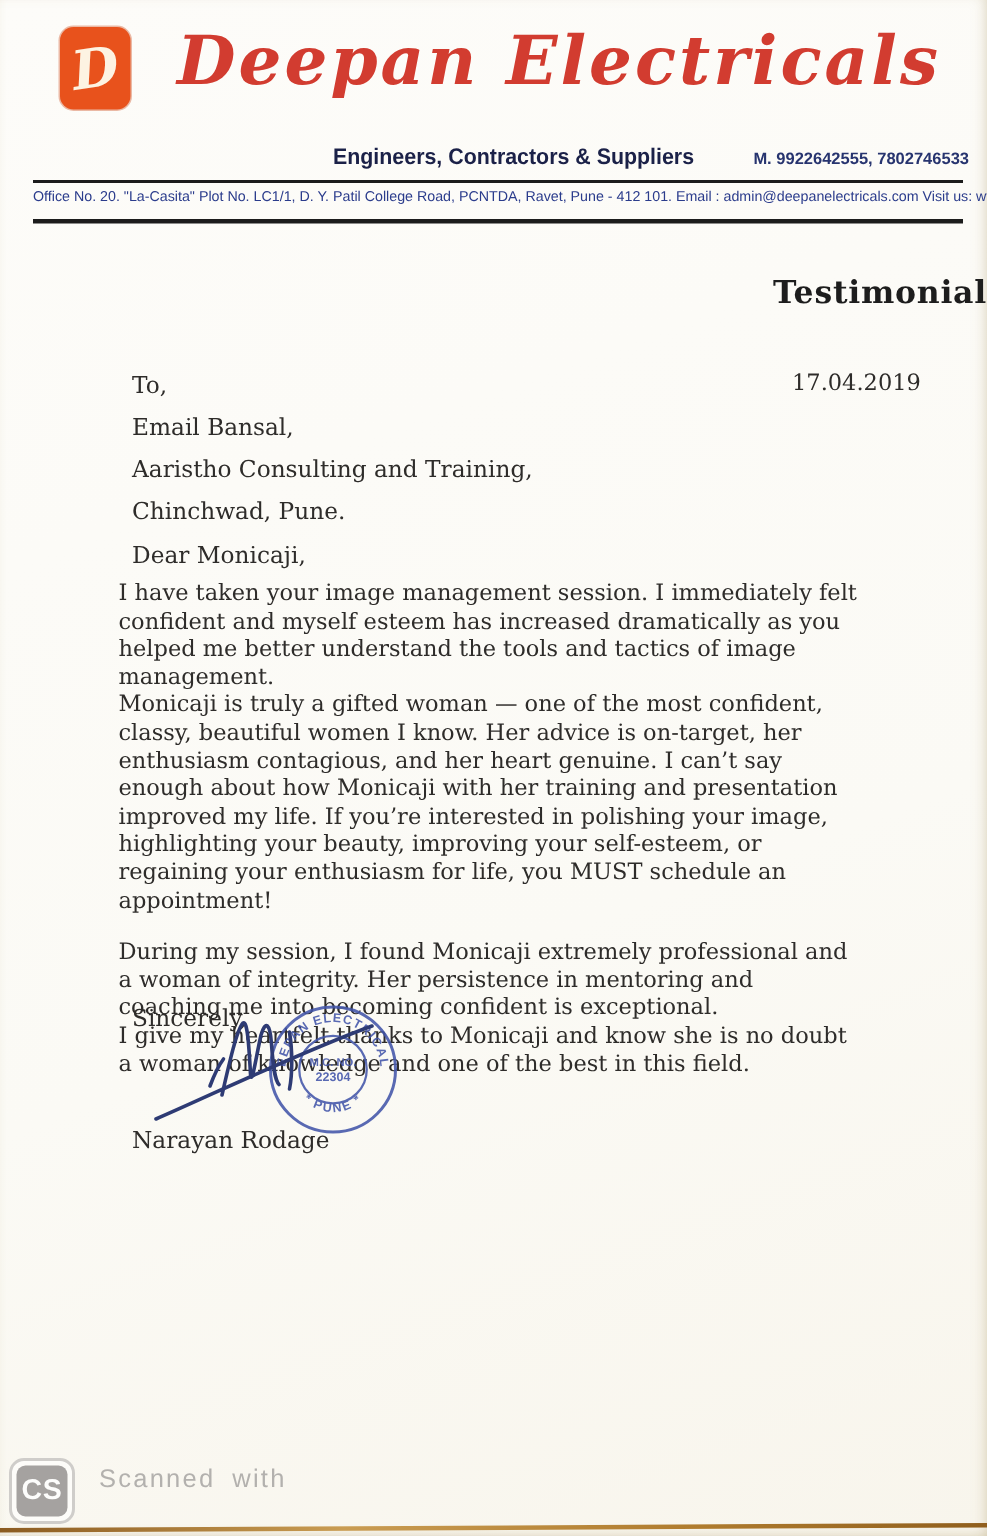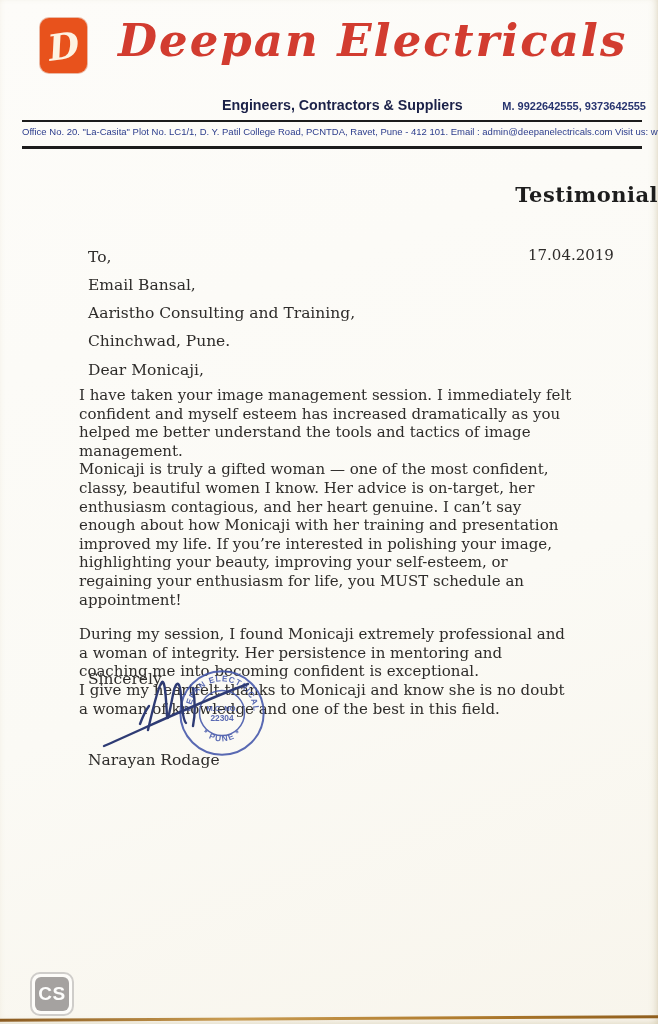--- a/index.html
+++ b/index.html
@@ -107,21 +107,21 @@
     fill: #4356aa;
     font-weight: bold;
   }
   .signature-svg {
     position: absolute; left: 96px; top: 668px;
     width: 185px; height: 90px;
   }
 
   
   .cs-badge {
-    position: absolute; left: 30px; top: 972px;
+    position: absolute; left: 6px; top: 972px;
     width: 44px; height: 44px;
     border: 2px solid #cfcdca;
     border-radius: 10px;
     padding: 3px;
     background: #fdfcf9;
   }
   .cs-badge-inner {
     width: 100%; height: 100%;
     background: #a5a2a0;
     border-radius: 6px;
@@ -150,21 +150,21 @@
 <body>
 
 <div class="page">
 
   <header>
     <div class="logo">
       <span class="logo-d">D</span>
     </div>
     <div class="company-name">Deepan Electricals</div>
     <div class="tagline">Engineers, Contractors &amp; Suppliers</div>
-    <div class="phones">M. 9922642555, 9373642555</div>
+    <div class="phones">M. 9922642555, 7802746533</div>
     <div class="rule rule-top"></div>
     <div class="address">Office No. 20. "La-Casita" Plot No. LC1/1, D. Y. Patil College Road, PCNTDA, Ravet, Pune - 412 101.  Email : admin@deepanelectricals.com Visit us: www.deepanelectricals.com</div>
     <div class="rule rule-bottom"></div>
   </header>
 
   <main>
     <h1 class="title">Testimonial</h1>
     <div class="date">17.04.2019</div>
 
     <div class="recipient-line r0">To,</div>
@@ -210,17 +210,18 @@
     </svg>
 
     <div class="signatory">Narayan Rodage</div>
   </main>
 
   <footer>
     <div class="cs-badge">
       <div class="cs-badge-inner">CS</div>
     </div>
     <div class="cs-text">
+      <div>Scanned with</div>
     </div>
     <div class="bottom-edge"></div>
   </footer>
 
 </div>
 
 </body></html>

